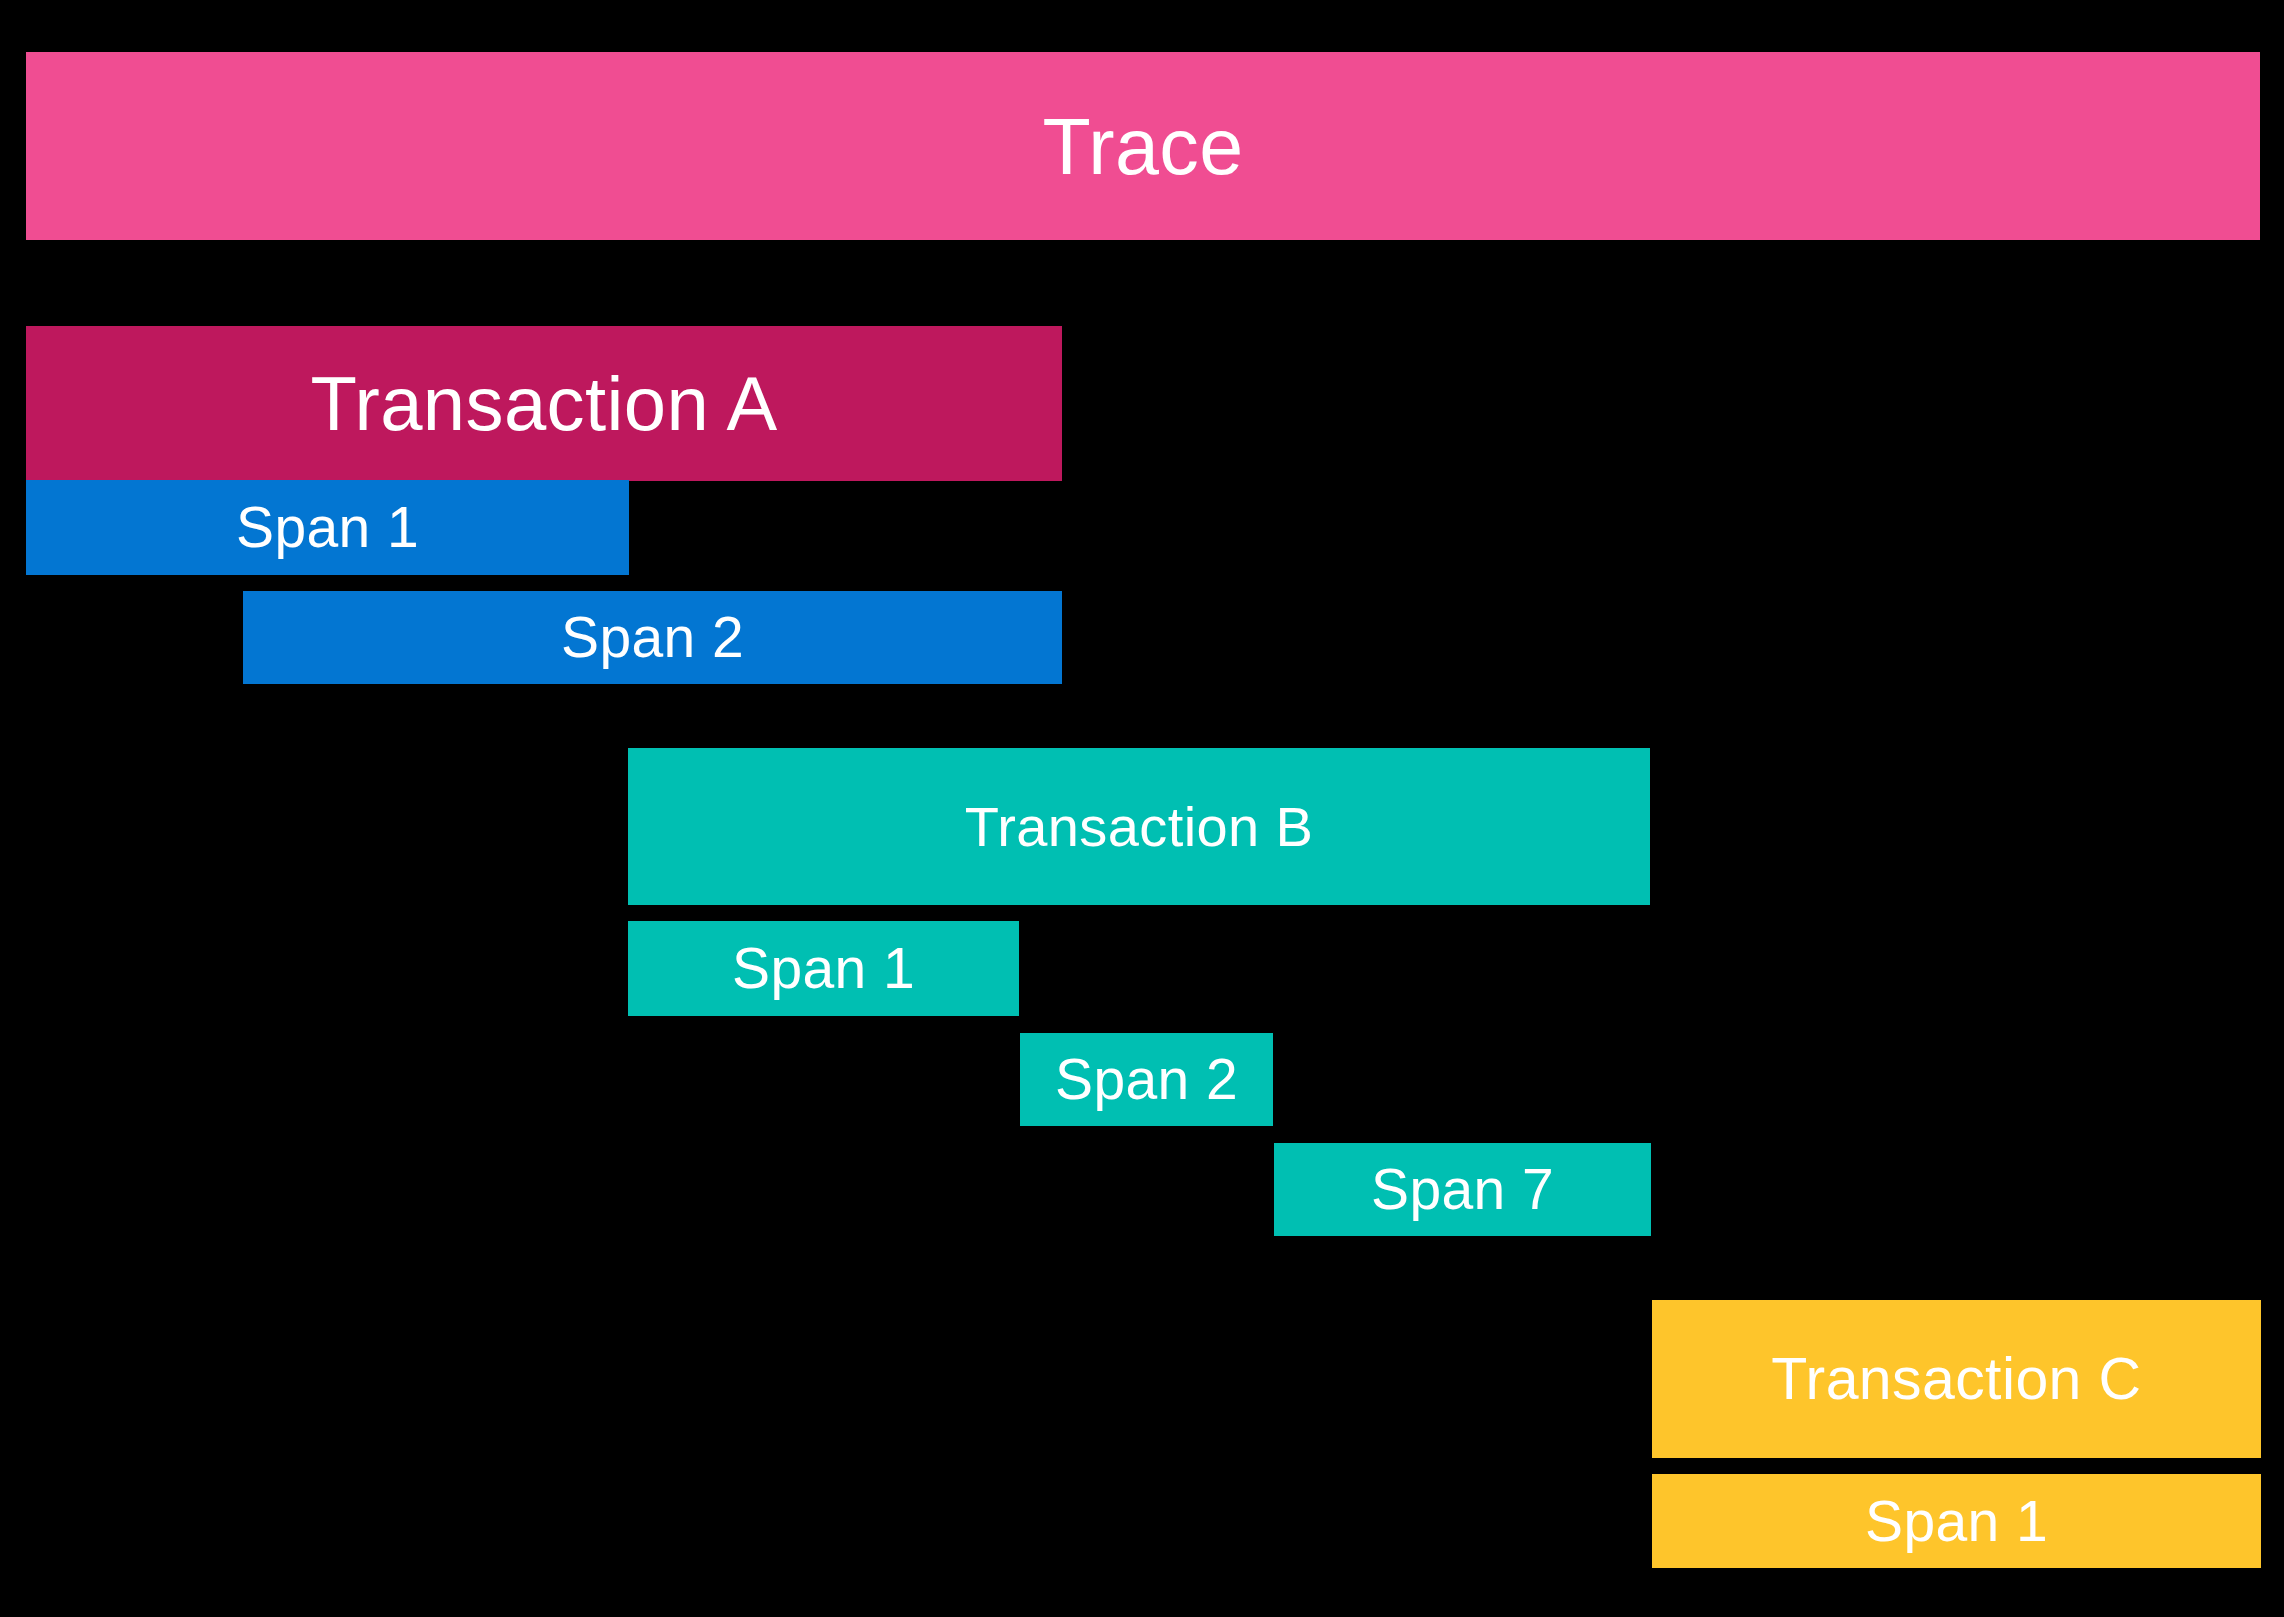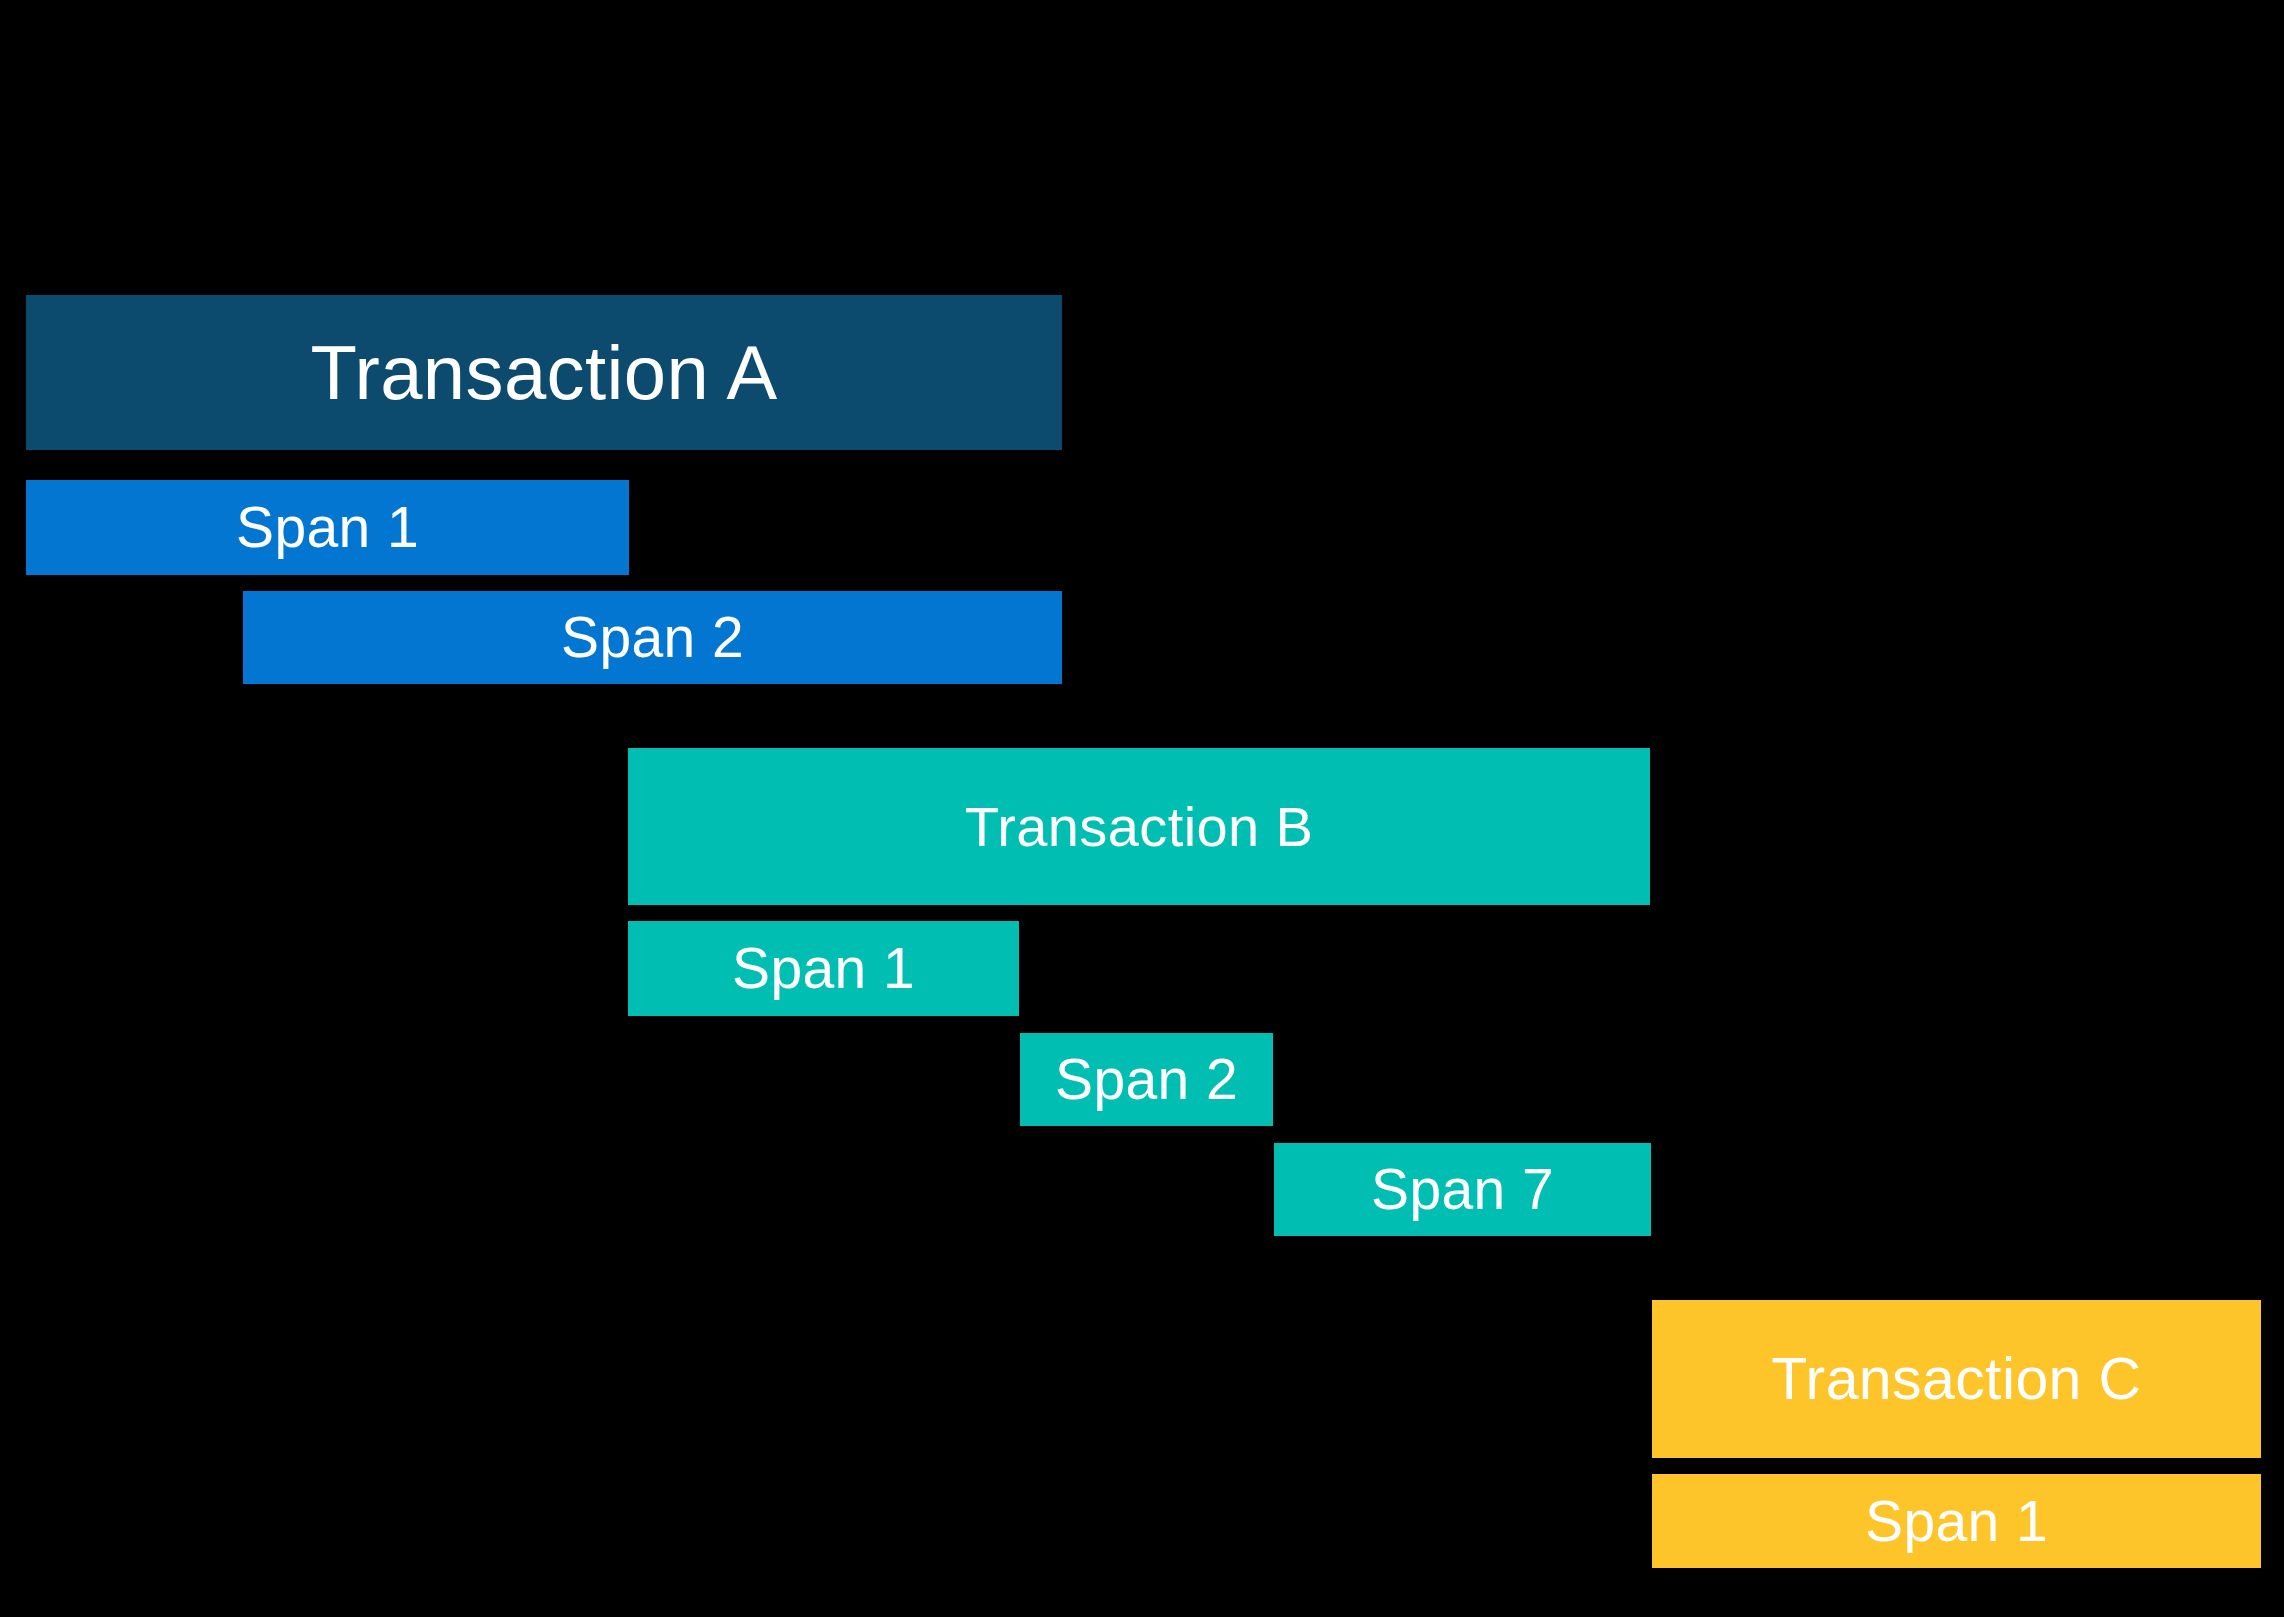--- a/index.html
+++ b/index.html
@@ -28,22 +28,25 @@
     line-height: 1;
     white-space: nowrap;
     letter-spacing: 0.4px;
   }
 </style>
 </head>
 <body>
 
 <div class="canvas" style="width: 2284px; height: 1618px; background: rgb(0, 0, 0);">
 
+  <div class="bar" style="left: 26px; top: 52px; width: 2234px; height: 188px; background: rgb(240, 77, 146);">
+    <span class="bar-label" style="font-size: 79px; color: rgb(255, 255, 255);">Trace</span>
+  </div>
 
-  <div class="bar" style="left: 26px; top: 295px; width: 1036px; height: 155px; background: #0c4a6e;">
+  <div class="bar" style="left: 26px; top: 326px; width: 1036px; height: 155px; background: #be185d;">
     <span class="bar-label" style="font-size: 76px; color: rgb(255, 255, 255);">Transaction A</span>
   </div>
 
   <div class="bar" style="left: 26px; top: 480px; width: 603px; height: 95px; background: rgb(3, 118, 210);">
     <span class="bar-label" style="font-size: 57px; color: rgb(255, 255, 255);">Span 1</span>
   </div>
 
   <div class="bar" style="left: 243px; top: 591px; width: 819px; height: 93px; background: rgb(3, 118, 210);">
     <span class="bar-label" style="font-size: 57px; color: rgb(255, 255, 255);">Span 2</span>
   </div>

